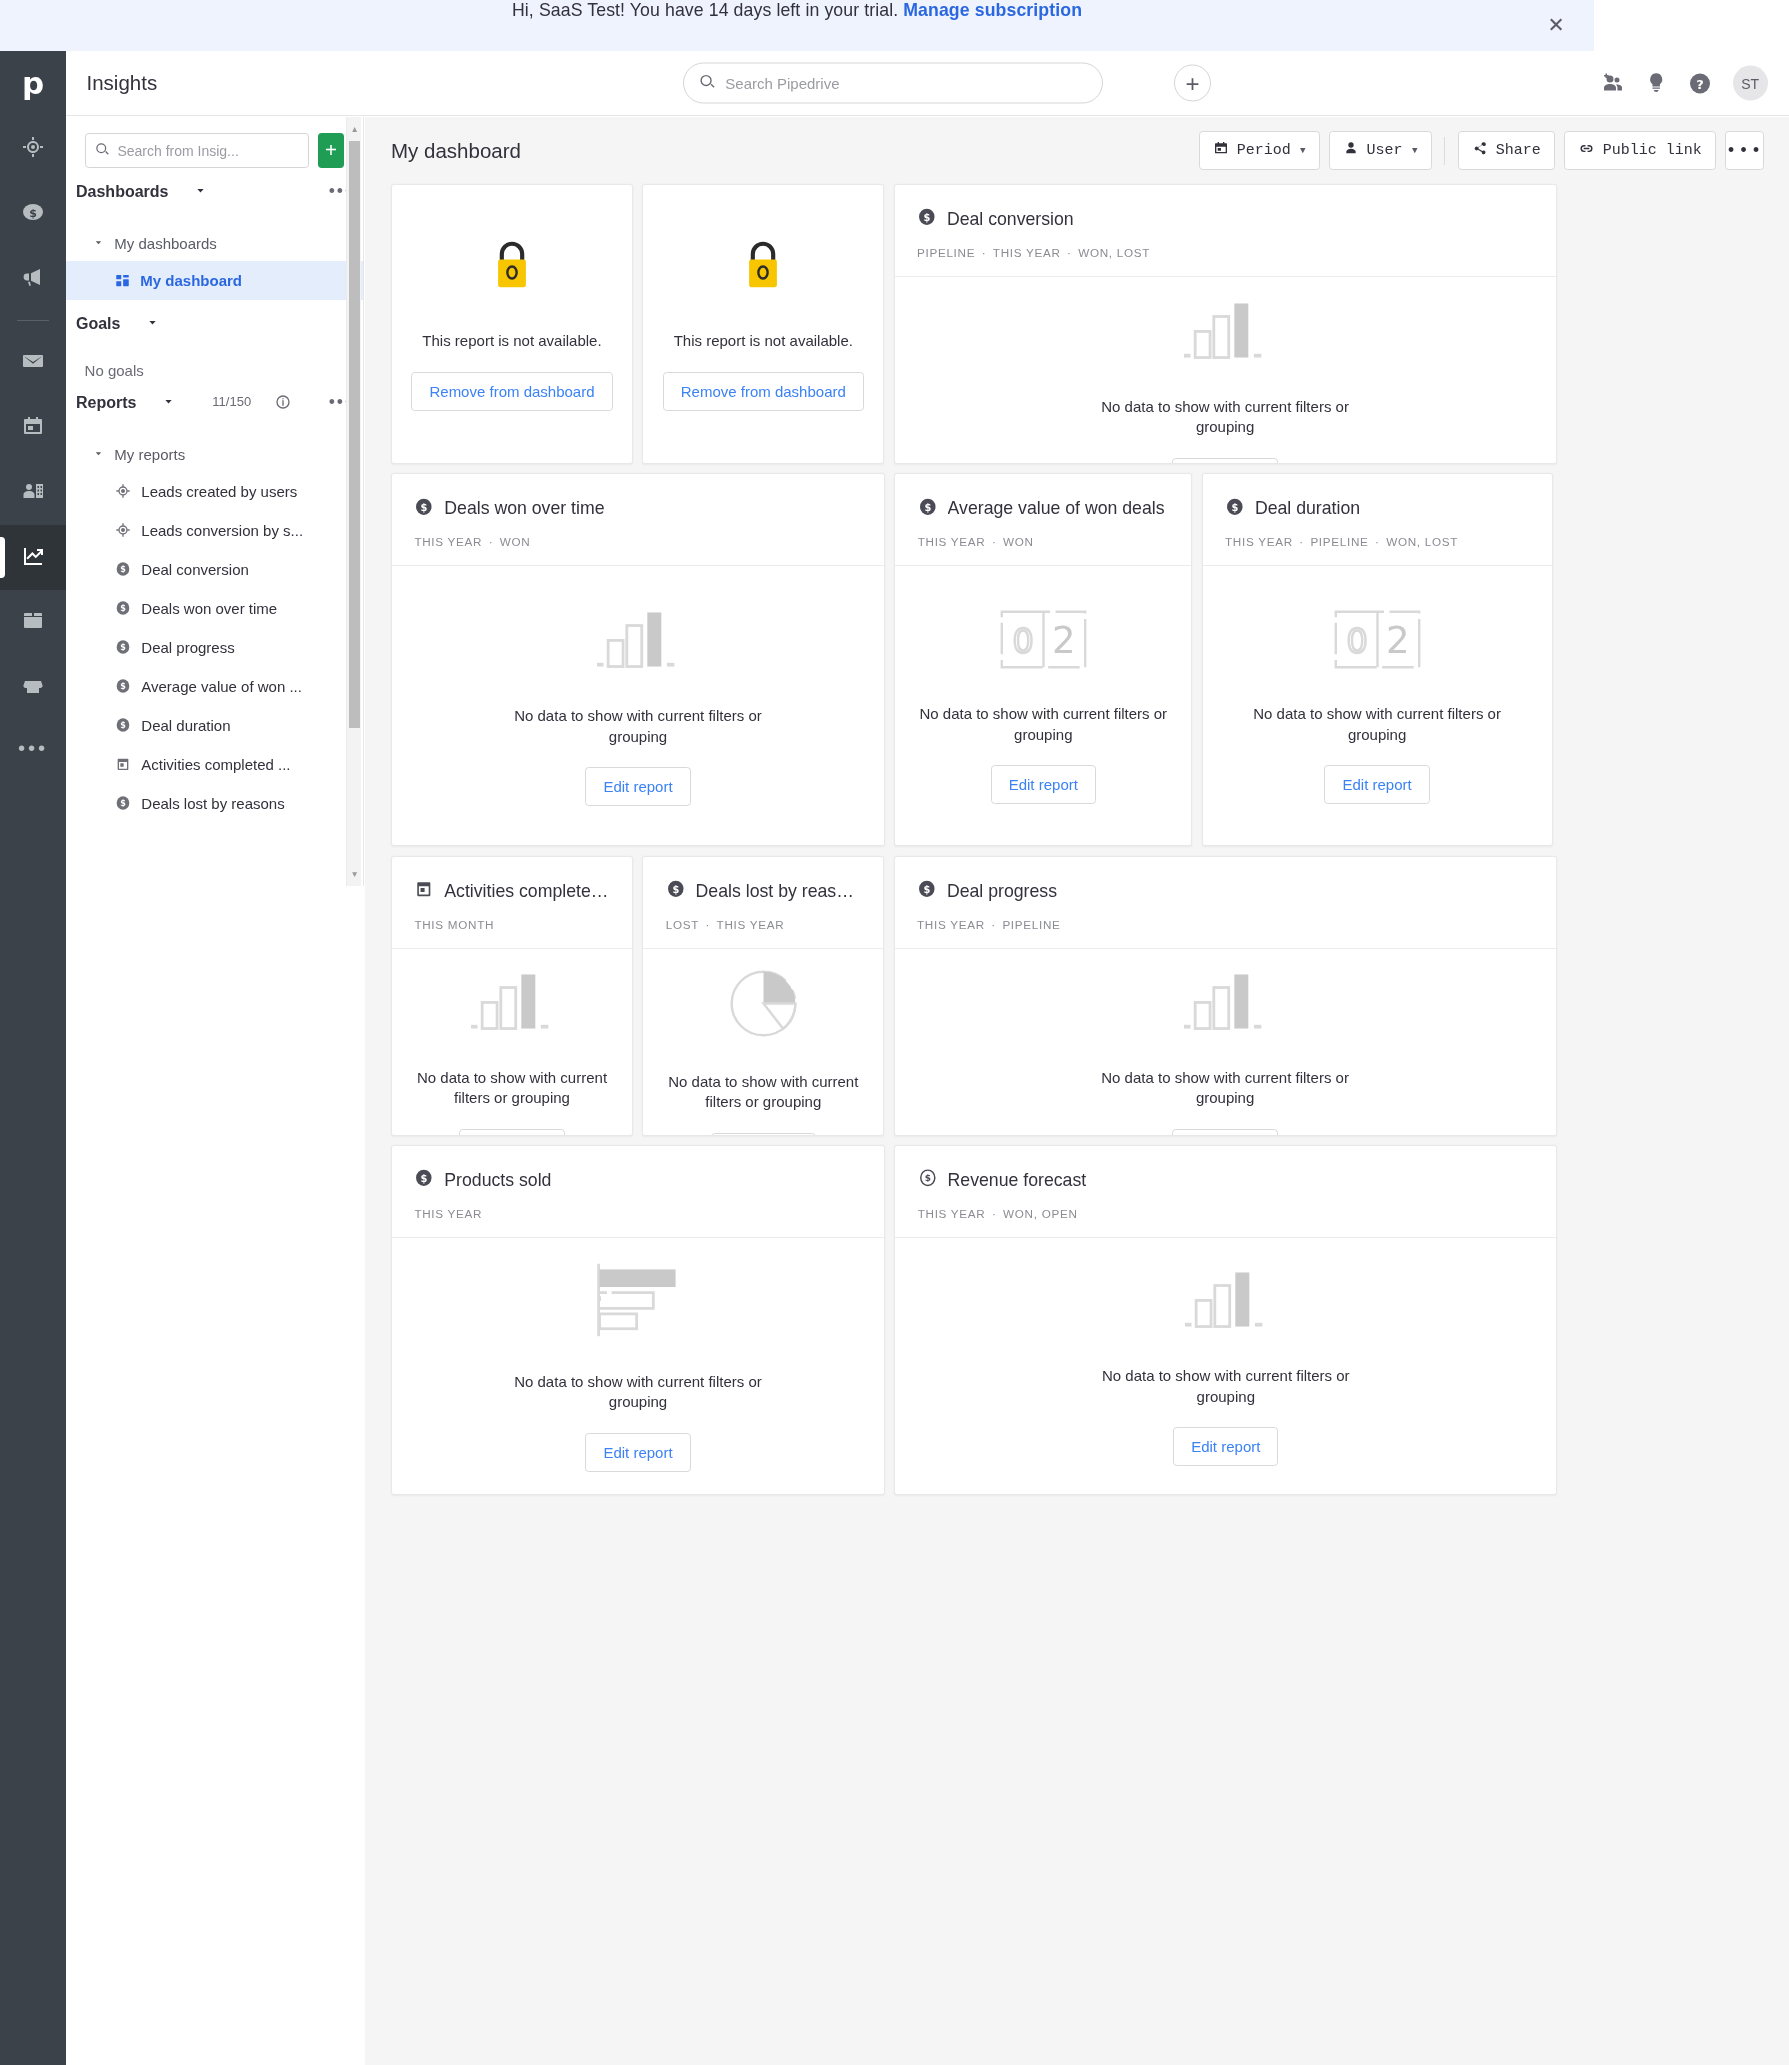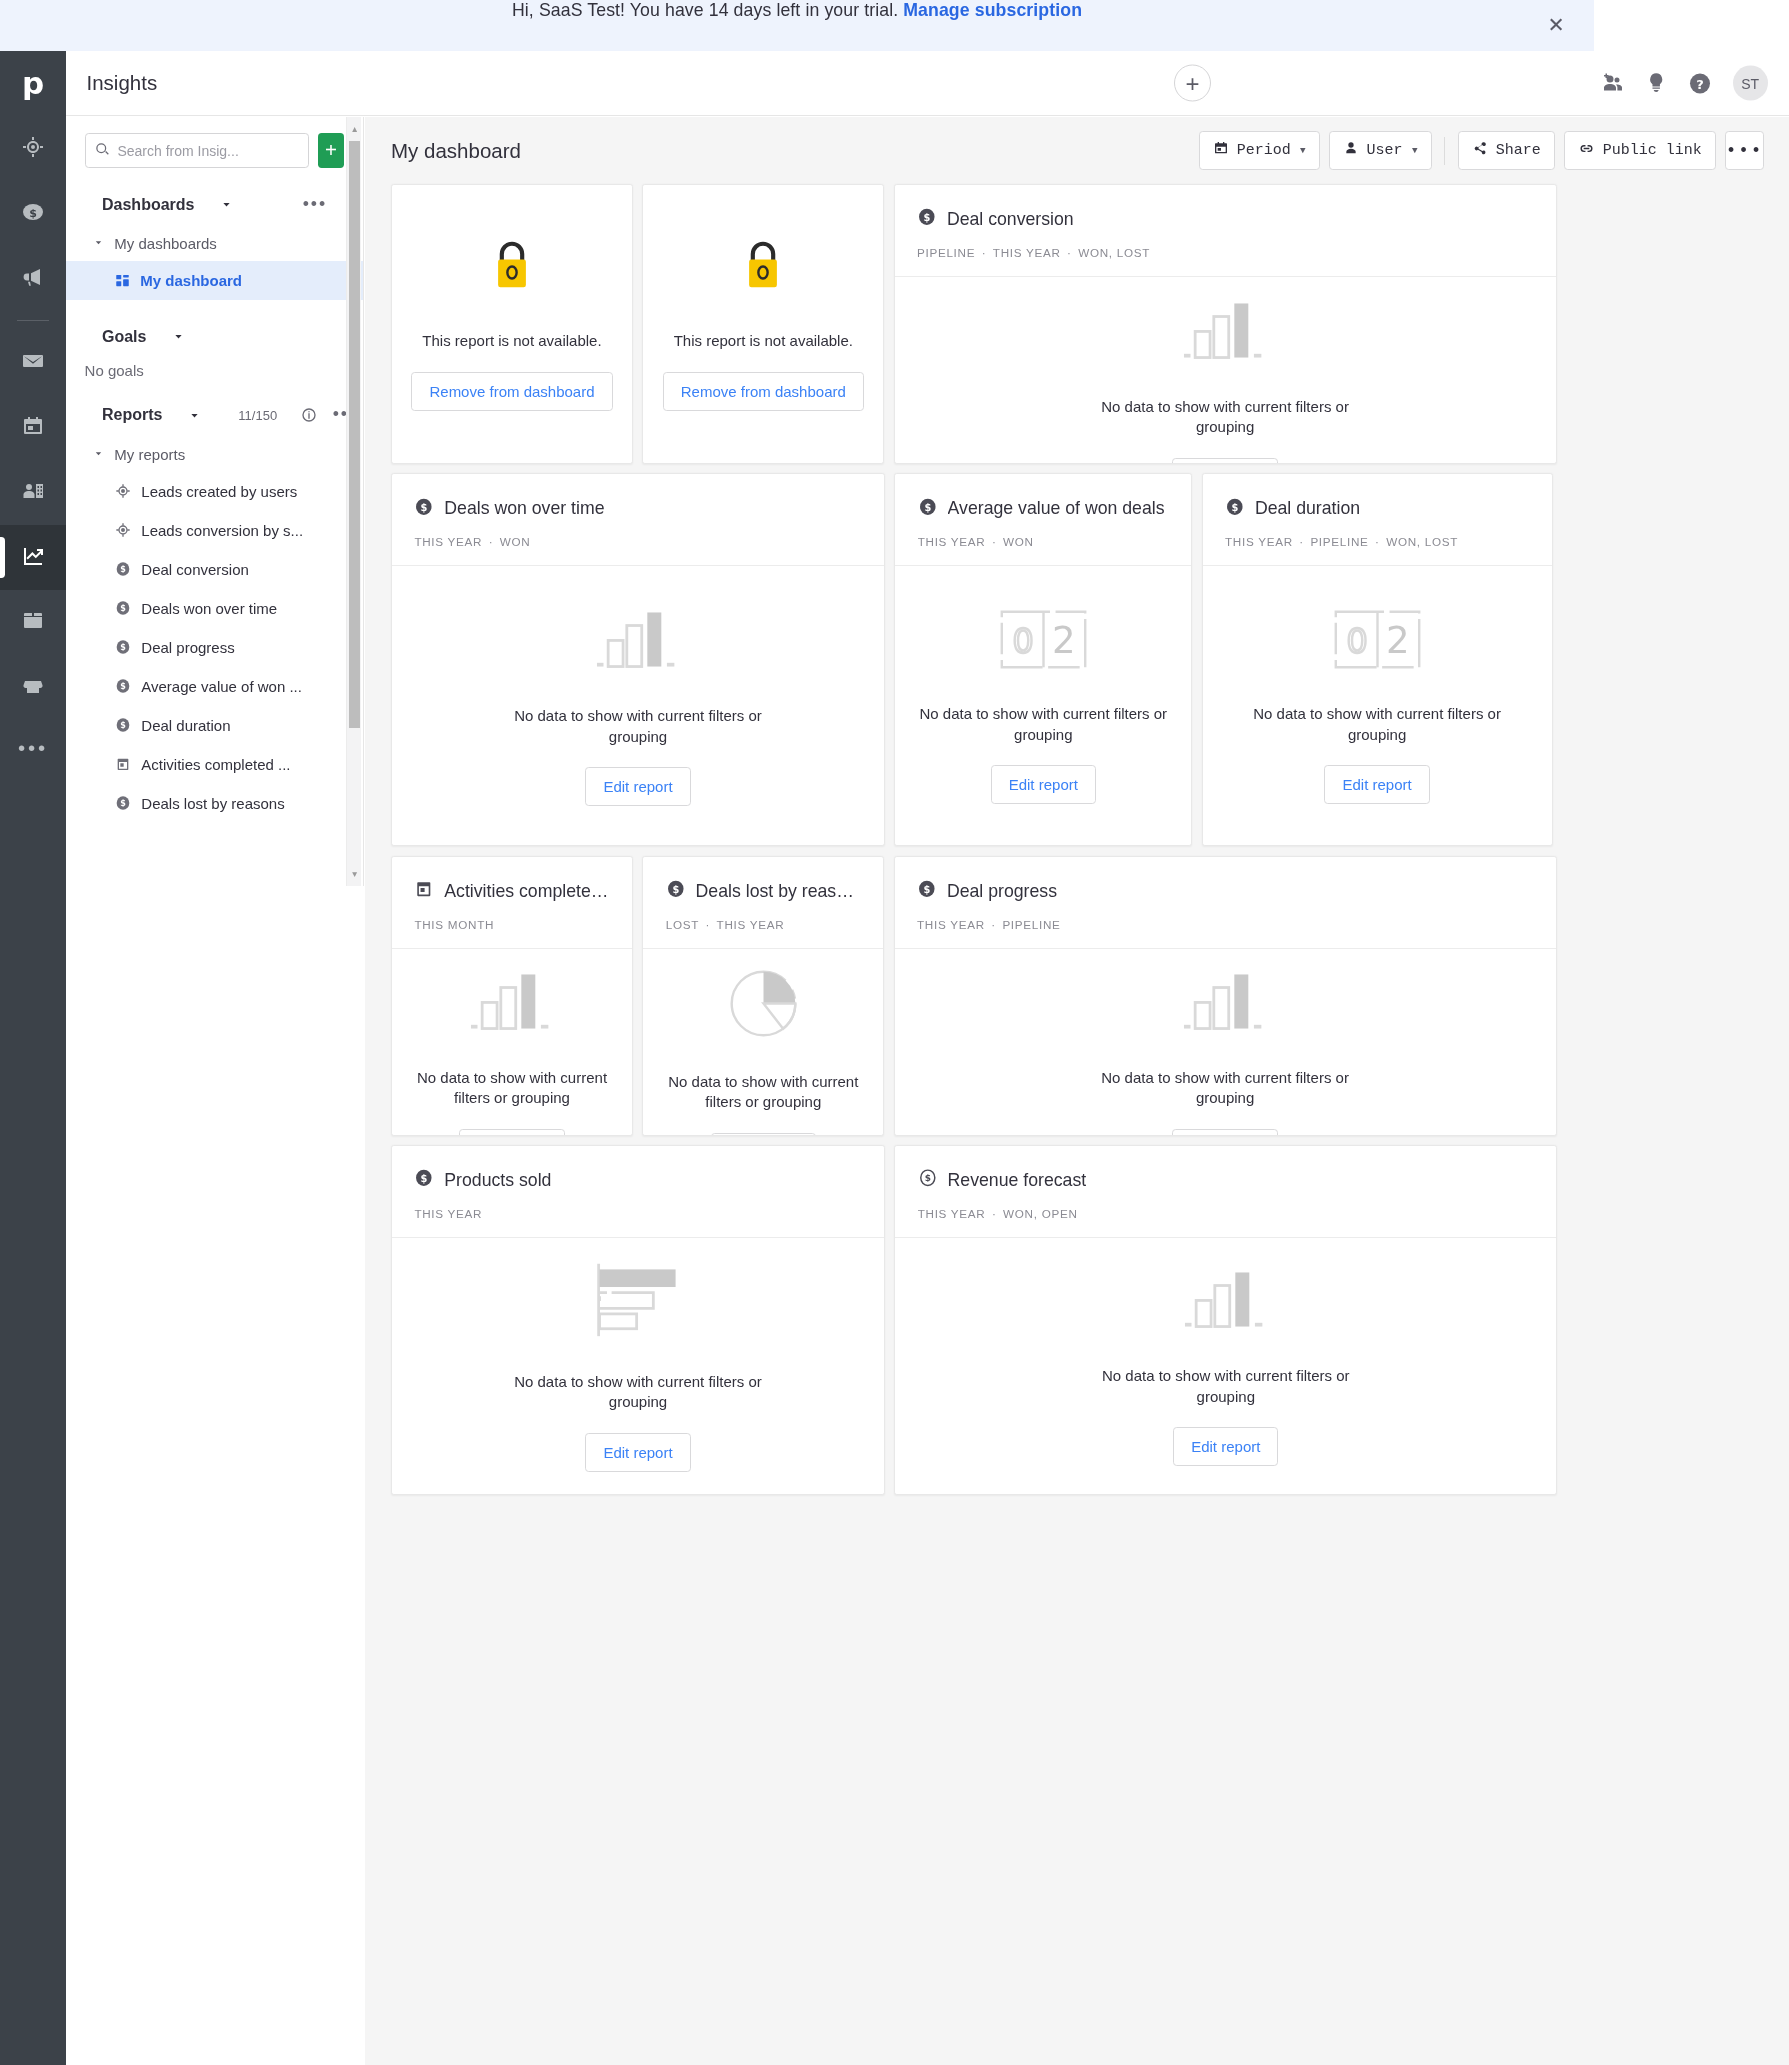--- a/index.html
+++ b/index.html
@@ -96,21 +96,21 @@
     border: none; outline: none; flex: 1; font-size: 14px; color: #32313c;
     font-family: "Liberation Sans", sans-serif; background: transparent; margin-left: 7.5px;
   }
   .side-search input::placeholder { color: #9b9ba3; }
   .side-add {
     width: 35px; height: 35px; background: #1f9d55; border-radius: 3.7px; color: #fff;
     display: flex; align-items: center; justify-content: center; font-size: 20.5px;
     cursor: pointer; line-height: 1;
   }
   .sec-head {
-    display: flex; align-items: center; padding: 0 36px; height: 43px; margin-top: 15px; gap: 16px;
+    display: flex; align-items: flex-start; padding: 0 10px; height: 43px; margin-top: 15px; gap: 16px;
   }
   .sec-title { font-size: 16px; font-weight: 700; color: #32313c; }
   .sec-caret { margin-left: 8.4px; display: flex; align-items: center; cursor: pointer; }
   .sec-count { margin-left: 20.5px; font-size: 13px; color: #6b6b75; }
   .sec-info { margin-left: 7.5px; display:flex; align-items:center; cursor:pointer;}
   .sec-dots { margin-left: auto; color: #6b6b75; letter-spacing: 1.9px; font-size: 17.7px; cursor: pointer; line-height: 1; }
   .sub-head {
     display: flex; align-items: center; gap: 9.3px; padding: 0 18.6px 0 26px; height: 35px;
     font-size: 15px; color: #5b5b66; cursor: pointer;
   }
@@ -275,20 +275,30 @@
         </svg>
     </span>
   </div>
 
   <div class="rail-more">•••</div>
 </div>
 
 <div class="topbar">
   <div class="app-title">Insights</div>
 
+  <div class="search-wrap">
+    <div class="search-box">
+      <span>
+        <svg width="17" height="17" viewBox="0 0 24 24" fill="#6b6b75">
+            <path d="M10 2a8 8 0 1 1 0 16 8 8 0 0 1 0-16zm0 2a6 6 0 1 0 0 12 6 6 0 0 0 0-12zm6.3 11.9 1.4-1.4 4.3 4.3-1.4 1.4-4.3-4.3z"></path>
+          </svg>
+      </span>
+      <input type="text" placeholder="Search Pipedrive" style="">
+    </div>
+  </div>
 
   <div class="add-round">+</div>
 
   <div class="top-actions">
     <span class="tico">
       <svg width="24" height="24" viewBox="0 0 24 24">
           <path d="M9 11a3.5 3.5 0 1 1 0-7 3.5 3.5 0 0 1 0 7zm7 0a2.5 2.5 0 1 1 0-5 2.5 2.5 0 0 1 0 5zM9 12.5c3 0 6 1.5 6 3.7V19H3v-2.8c0-2.2 3-3.7 6-3.7zm7 .5c2.4 0 5 1.1 5 2.9V19h-4.6v-3c0-1.2-.6-2.2-1.5-3zM4.5 2H6v1.6h1.6V5H6v1.6H4.5V5H3V3.6h1.5z"></path>
         </svg>
     </span>
     <span class="tico">

